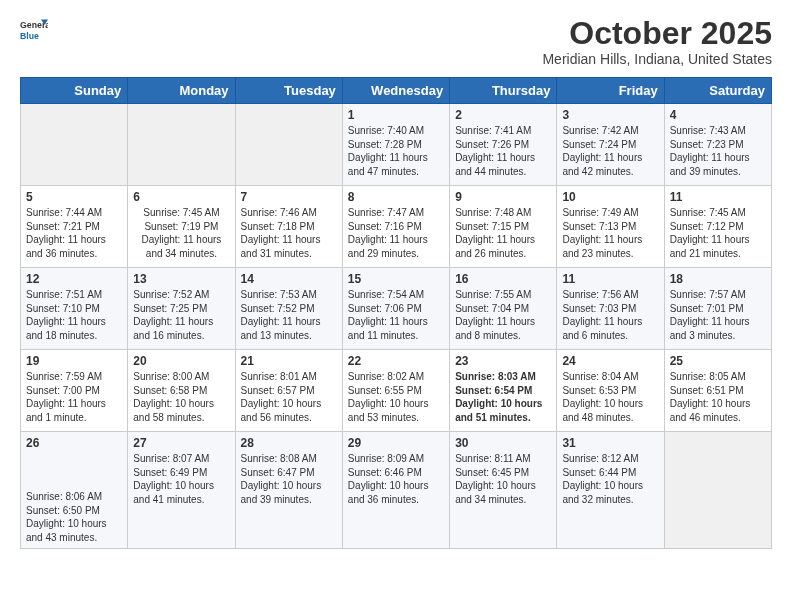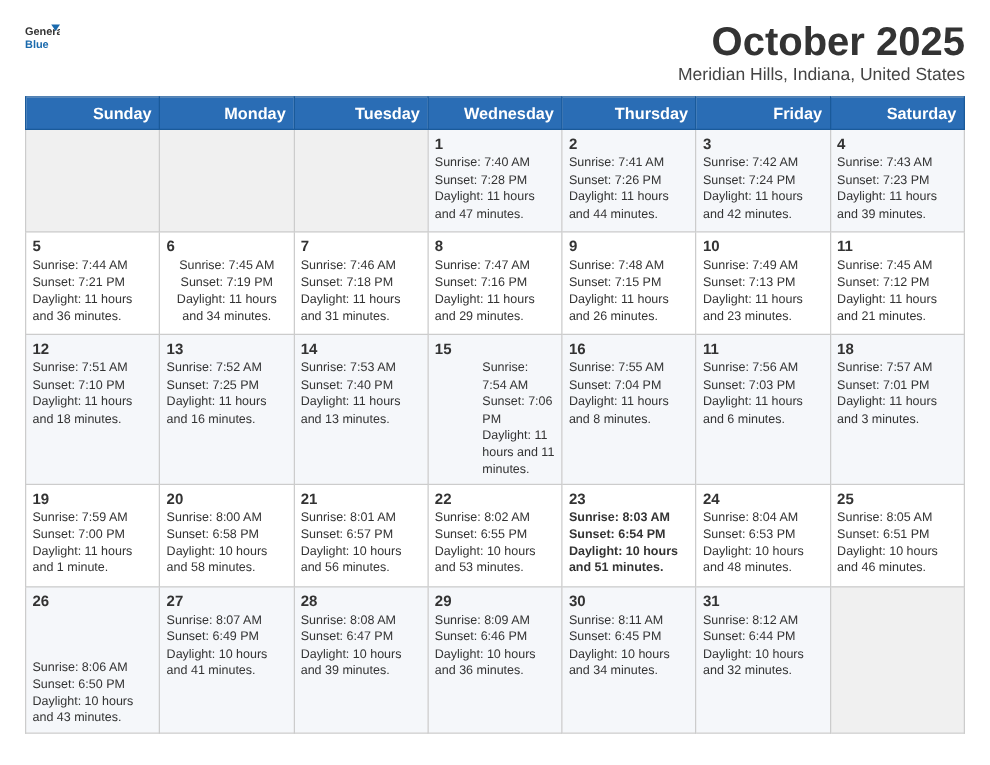--- a/index.html
+++ b/index.html
@@ -201,26 +201,26 @@
           </td>
           <td>
             <span class="day-num">13</span>
             <div class="day-info" style="white-space: pre-line;">Sunrise: 7:52 AM
 Sunset: 7:25 PM
 Daylight: 11 hours and 16 minutes.</div>
           </td>
           <td>
             <span class="day-num">14</span>
             <div class="day-info" style="white-space: pre-line;">Sunrise: 7:53 AM
-Sunset: 7:40 PM
+Sunset: 7:52 PM
 Daylight: 11 hours and 13 minutes.</div>
           </td>
           <td>
             <span class="day-num">15</span>
-            <div class="day-info" style="white-space: pre-line; margin-left: 38px;">Sunrise: 7:54 AM
+            <div class="day-info" style="white-space: pre-line;">Sunrise: 7:54 AM
 Sunset: 7:06 PM
 Daylight: 11 hours and 11 minutes.</div>
           </td>
           <td>
             <span class="day-num">16</span>
             <div class="day-info" style="white-space: pre-line;">Sunrise: 7:55 AM
 Sunset: 7:04 PM
 Daylight: 11 hours and 8 minutes.</div>
           </td>
           <td>

